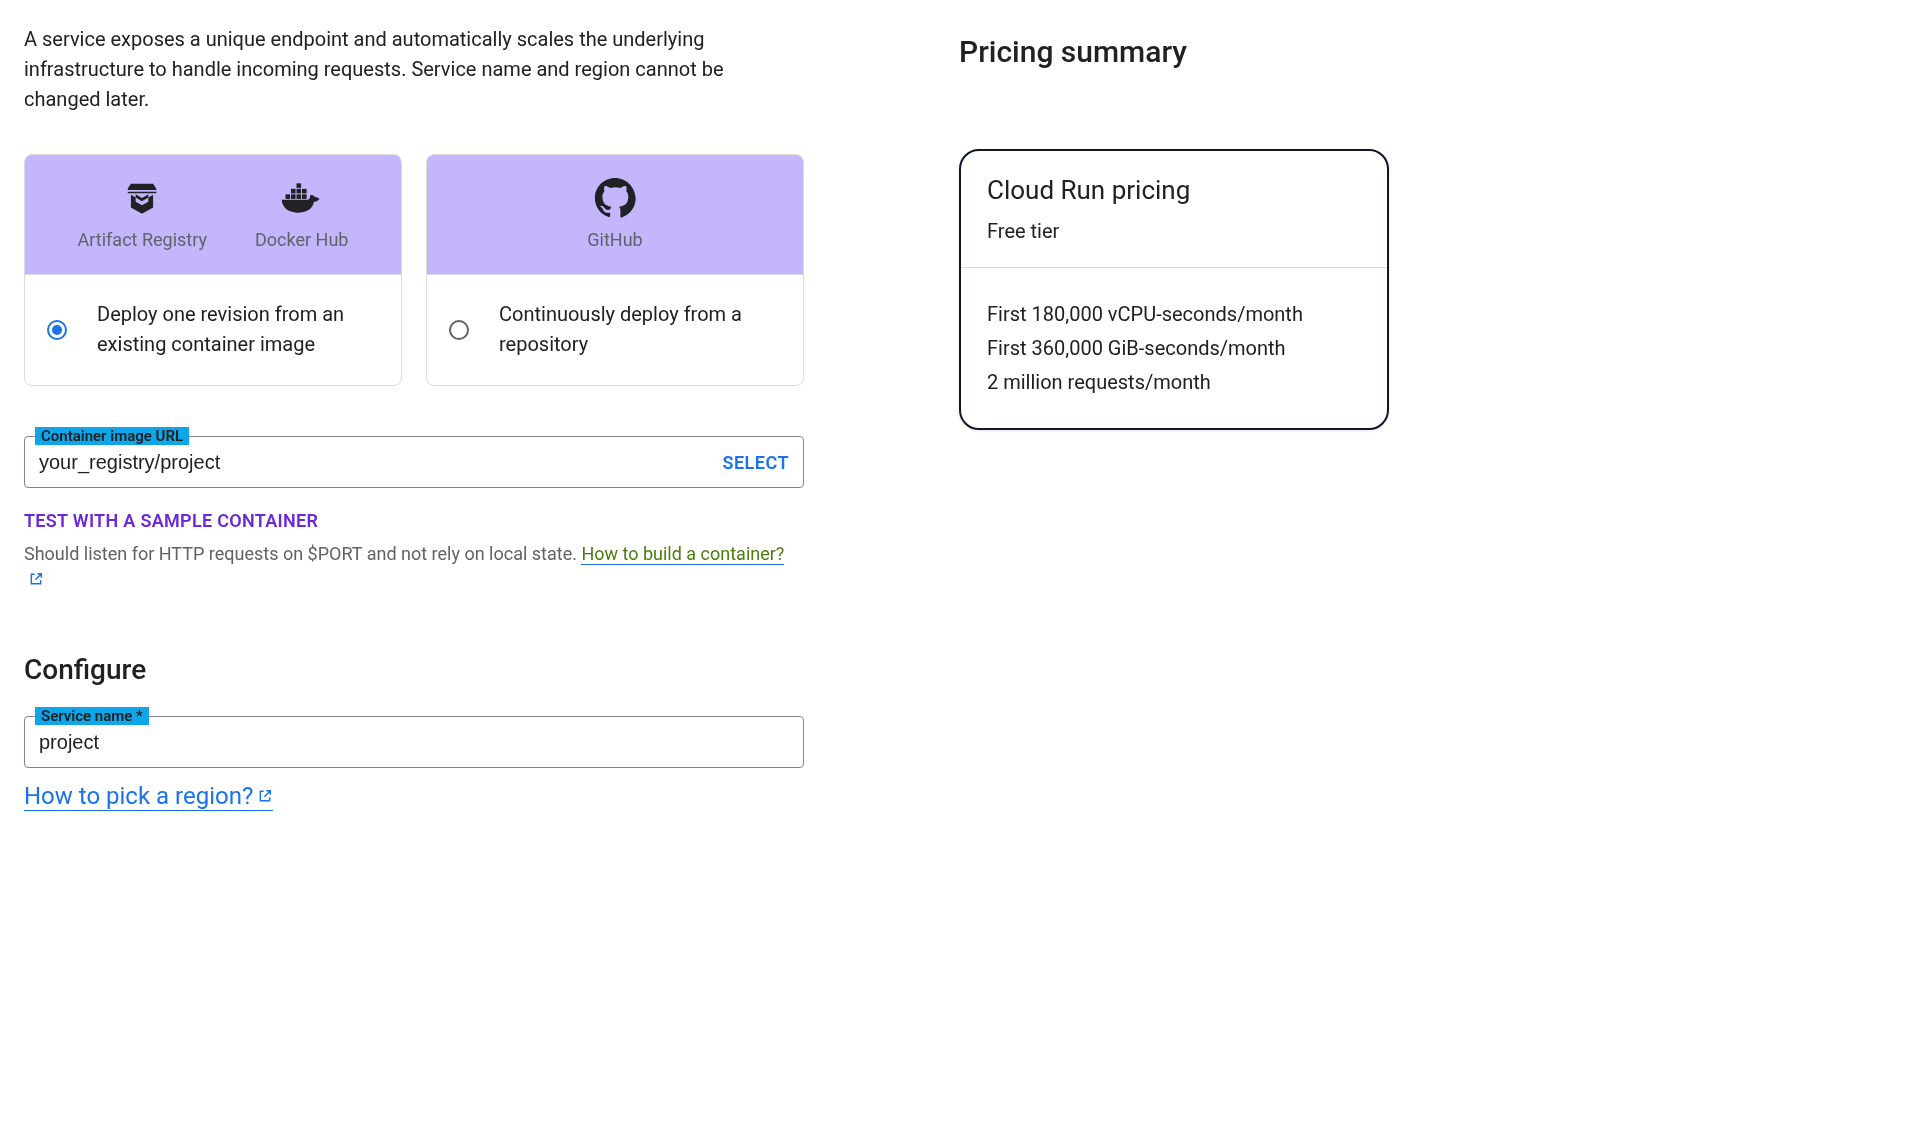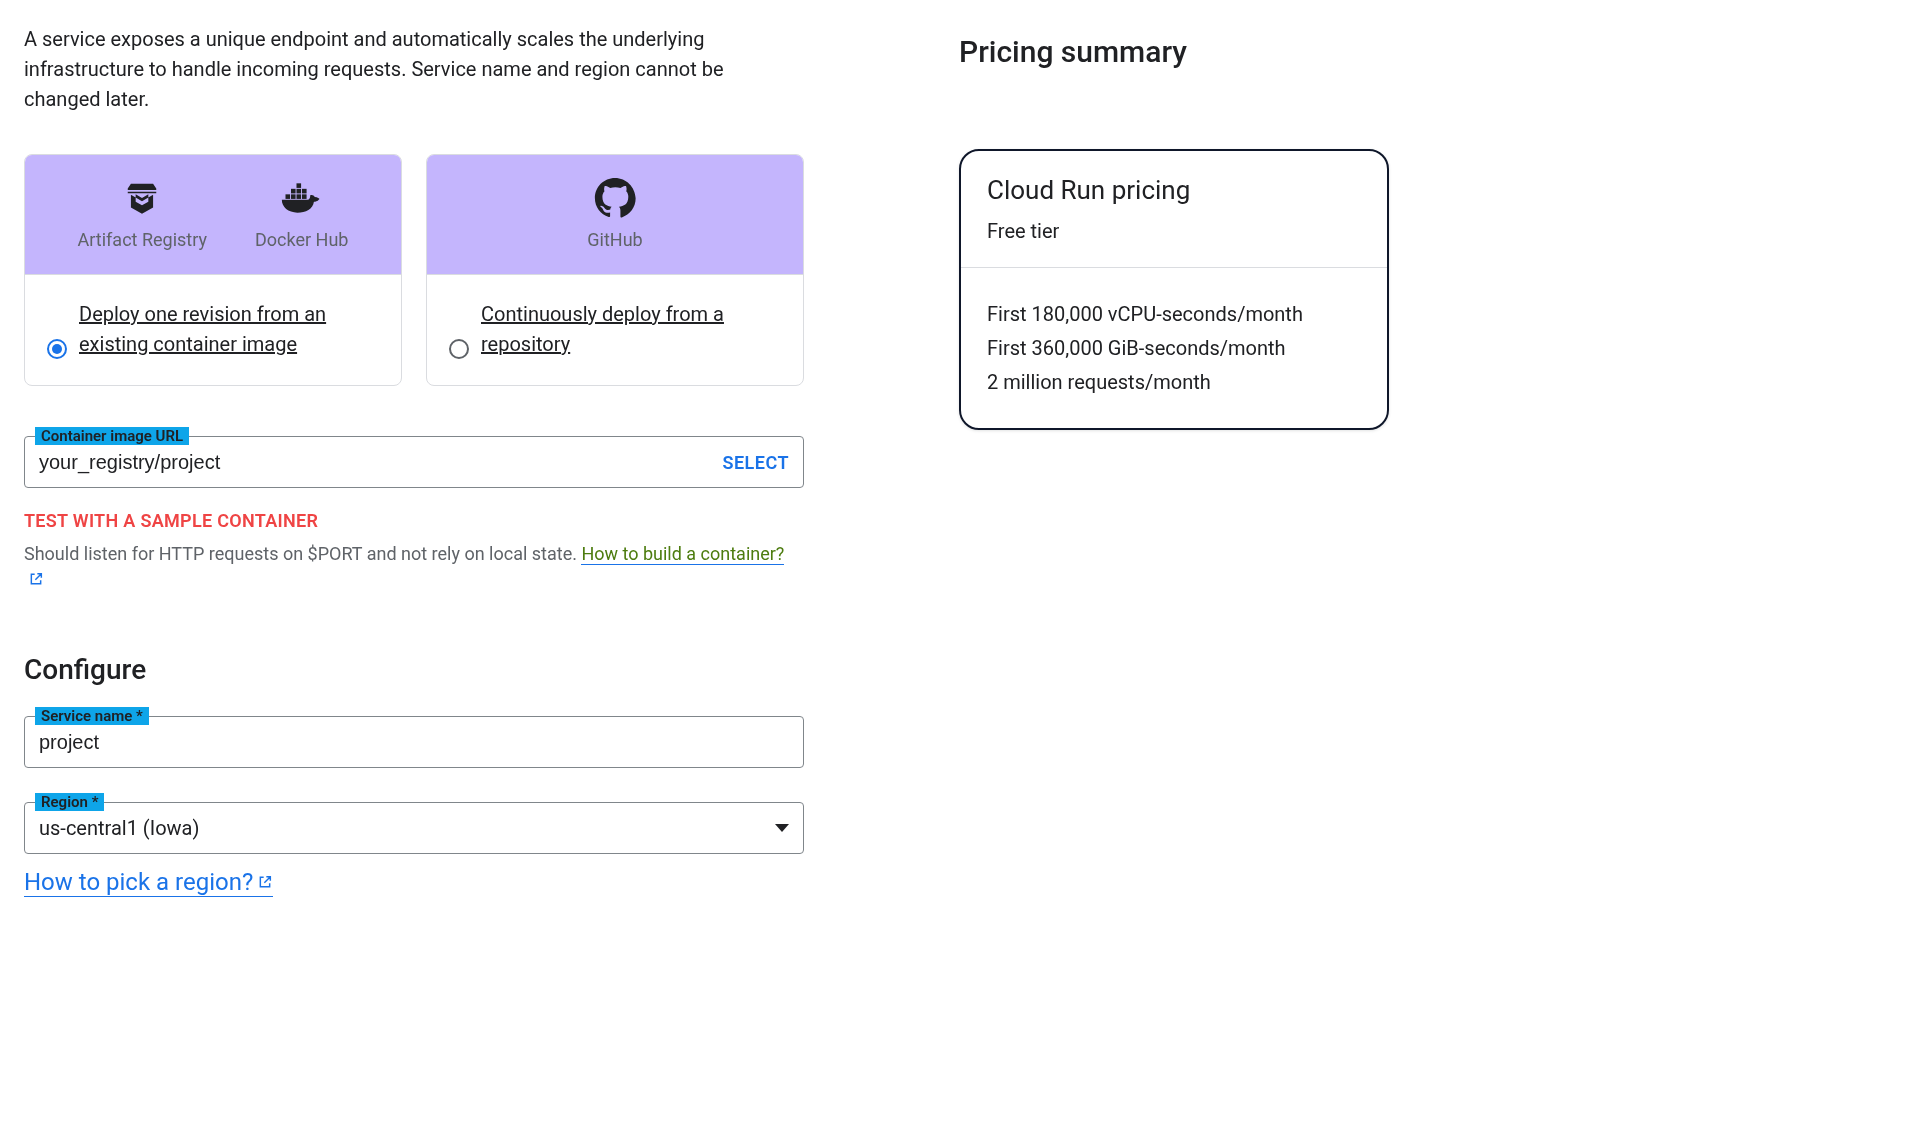--- a/index.html
+++ b/index.html
@@ -48,21 +48,21 @@
   border-bottom: 1px solid #dadce0;
 }
 .source-item {
   display: flex;
   flex-direction: column;
   align-items: center;
   gap: 12px;
 }
 .source-icon { width: 44px; height: 38px; display:flex; align-items:center; justify-content:center; }
 .source-label { font-size: 18px; color: #5f6368; }
-.card-body { padding: 24px 22px 26px; display:flex; align-items:flex-end; gap: 12px; text-decoration: underline; }
+.card-body { padding: 24px 22px 26px; display:flex; align-items:center; gap: 30px; }
 .radio {
   width: 20px; height: 20px; border-radius: 50%;
   border: 2px solid #5f6368; flex-shrink: 0;
   display:flex; align-items:center; justify-content:center;
   margin-top: 2px;
   cursor:pointer;
 }
 .radio.selected { border-color: #1a73e8; }
 .radio.selected::after { content:''; width:10px; height:10px; border-radius:50%; background:#1a73e8; }
 .radio-label { font-size: 20px; color:#202124; line-height:1.5; }
@@ -94,21 +94,21 @@
 }
 .field-suffix-btn {
   color:#1a73e8;
   font-weight:600;
   font-size:18px;
   letter-spacing: 0.5px;
   cursor:pointer;
 }
 
 .link-blue {
-  color:#ef4444;
+  color:#6d28d9;
   font-size: 18px;
   font-weight: 600;
   letter-spacing: 0.3px;
   display:inline-block;
   margin-top: 22px;
   cursor:pointer;
 }
 .helper {
   font-size: 18px;
   color:#5f6368;
@@ -235,25 +235,20 @@
           </svg></span>
     </div>
 
     <h2 class="section-title">Configure</h2>
 
     <div class="field">
       <span class="field-label">Service name *</span>
       <input class="field-input" value="project" style="">
     </div>
 
-    <div class="field mt-34">
-      <span class="field-label">Region *</span>
-      <span class="field-input">us-central1 (Iowa)</span>
-      <span class="dropdown-caret"></span>
-    </div>
 
     <span class="region-helper">
       <span>How to pick a region?</span>
       <span class="ext-icon"><svg width="16" height="16" viewBox="0 0 24 24" fill="none" stroke="#1a73e8" stroke-width="2.2">
             <path d="M14 4h6v6M20 4l-9 9M19 14v5H5V5h5"></path>
           </svg></span>
     </span>
   </div>
 
   <div class="side-col">

